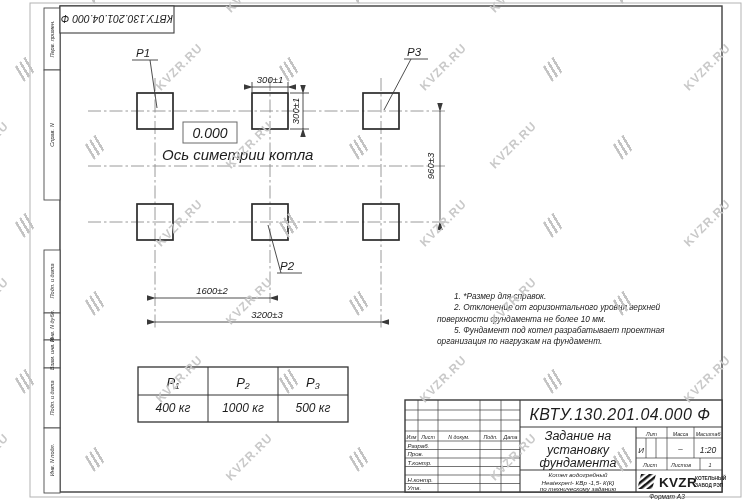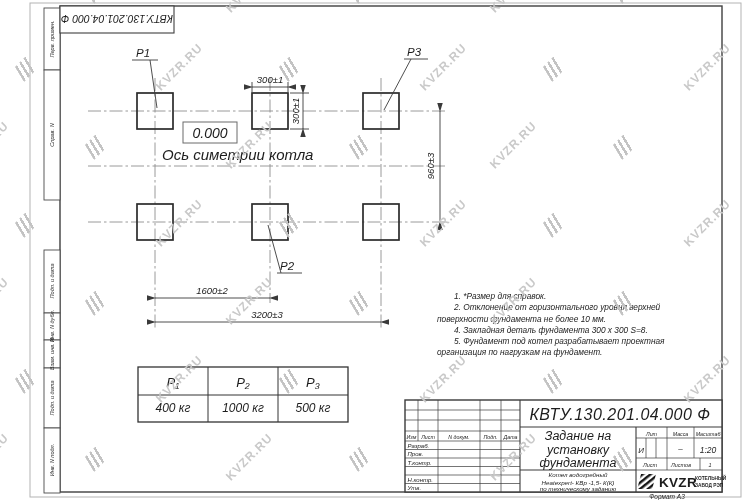--- a/index.html
+++ b/index.html
@@ -264,15 +264,14 @@
       <text class="up" x="695" y="486.5" font-size="4.8" font-weight="bold">ЗАВОД РЭП</text>
     </g>
 
     <text x="667" y="498.5" font-size="6.5" text-anchor="middle">Формат А3</text>
   </g>
 </svg>
 
 <div id="notes">
   <p>1.  *Размер для справок.</p>
   <p>2.  Отклонение от горизонтального уровня верхней поверхности фундамента не более 10 мм.</p>
-  <p>4.  Закладная деталь фундамента  300 х 300  S=8.</p>
   <p>5.  Фундамент под котел разрабатывает проектная организация по нагрузкам на фундамент.</p>
 </div>
 
 </body></html>

